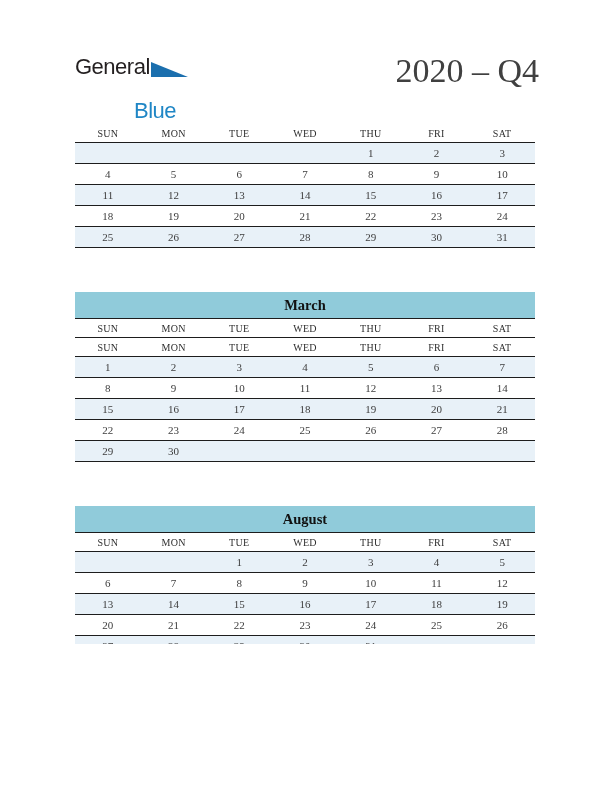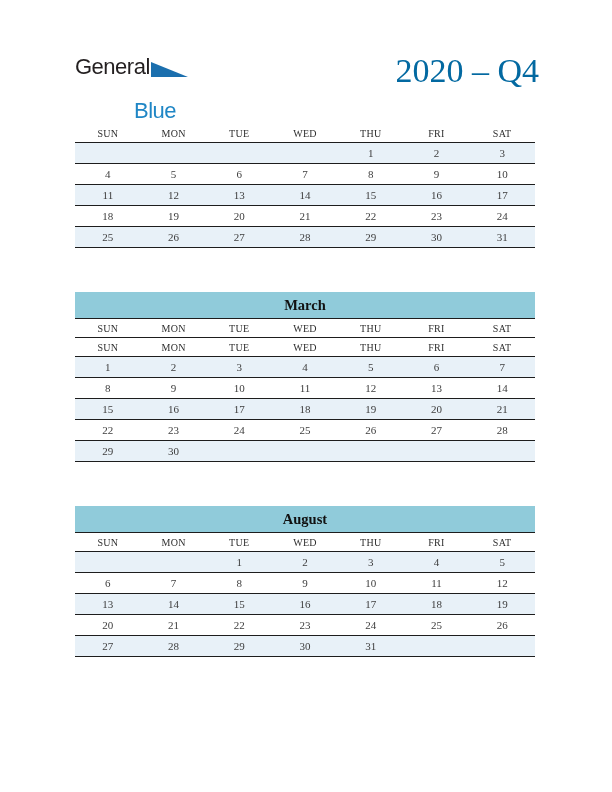--- a/index.html
+++ b/index.html
@@ -3,21 +3,21 @@
 <meta charset="utf-8">
 <style>
   html, body {
     margin: 0;
     padding: 0;
     background: #ffffff;
   }
   #page {
     position: relative;
     width: 612px;
-    height: 792px;
+    height: 644px;
     background: #ffffff;
     overflow: hidden;
     font-family: "Liberation Serif", serif;
   }
 
   
   #logo {
     position: absolute;
     left: 75px;
     top: 56px;
@@ -42,21 +42,21 @@
     font-size: 22px;
     letter-spacing: -0.5px;
     margin-left: 59px;
     margin-top: -4px;
   }
   #quarter-title {
     position: absolute;
     top: 52px;
     right: 73px;
     font-size: 34px;
-    color: #0369a1;
+    color: #404040;
     font-family: "Liberation Serif", serif;
   }
 
   
   #months {
     position: absolute;
     left: 75px;
     top: 124px;
     width: 460px;
   }

